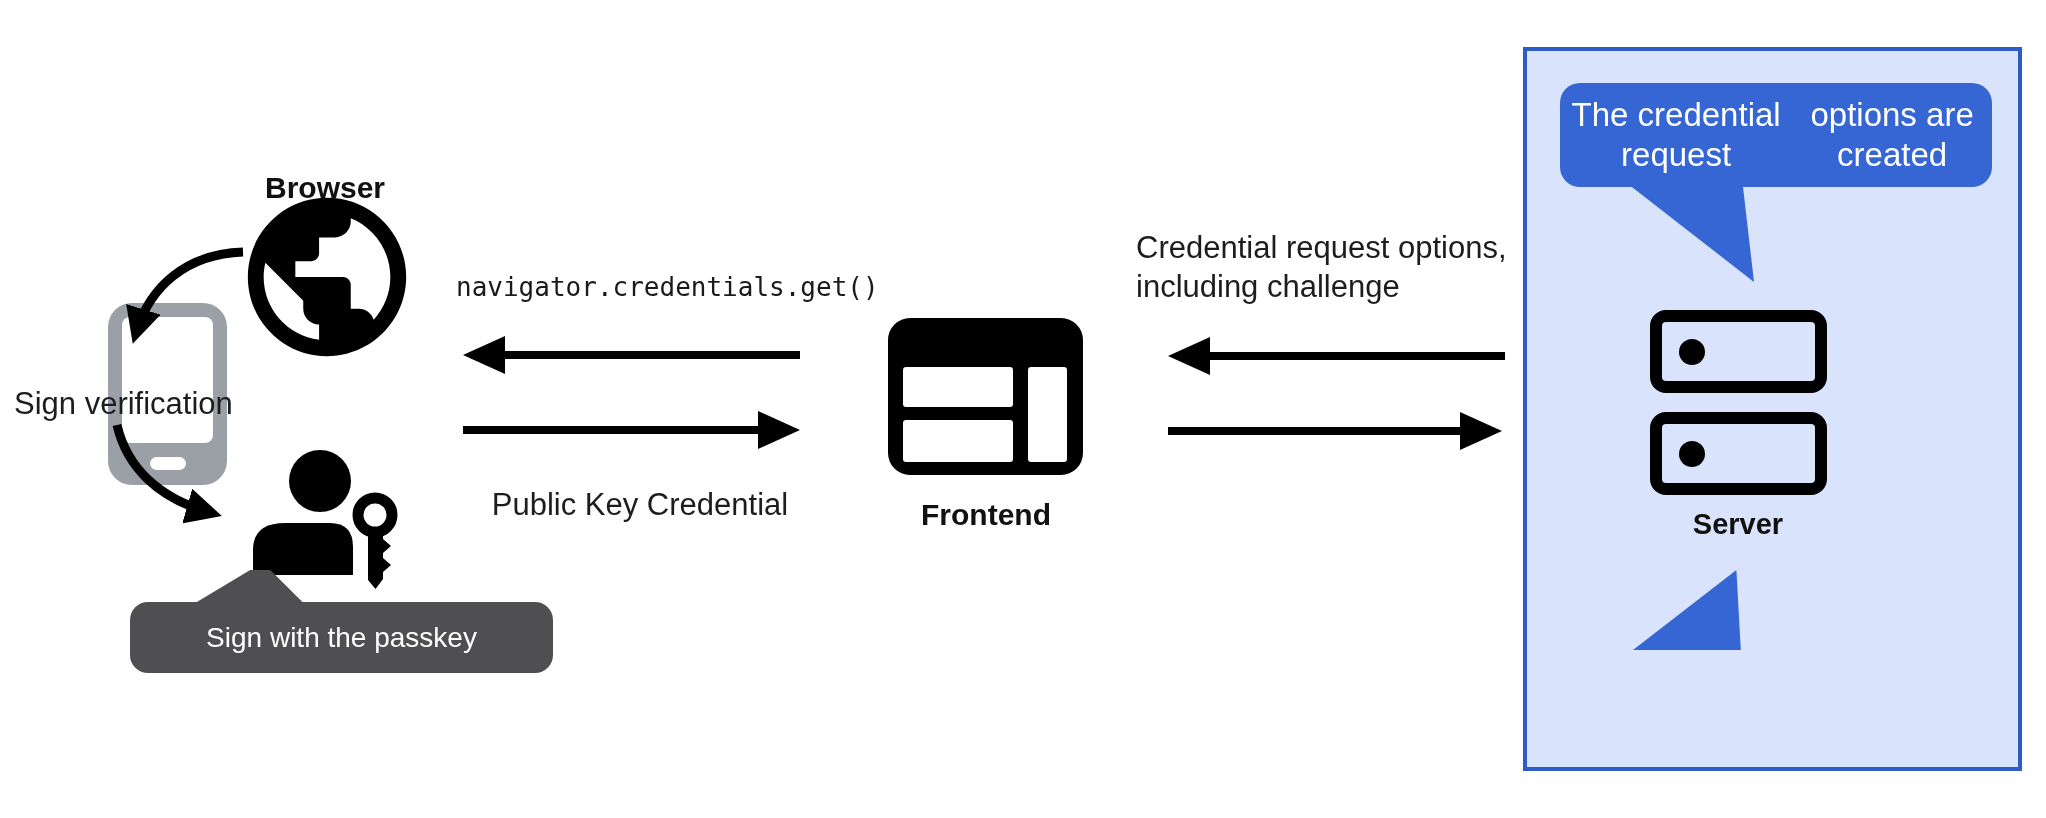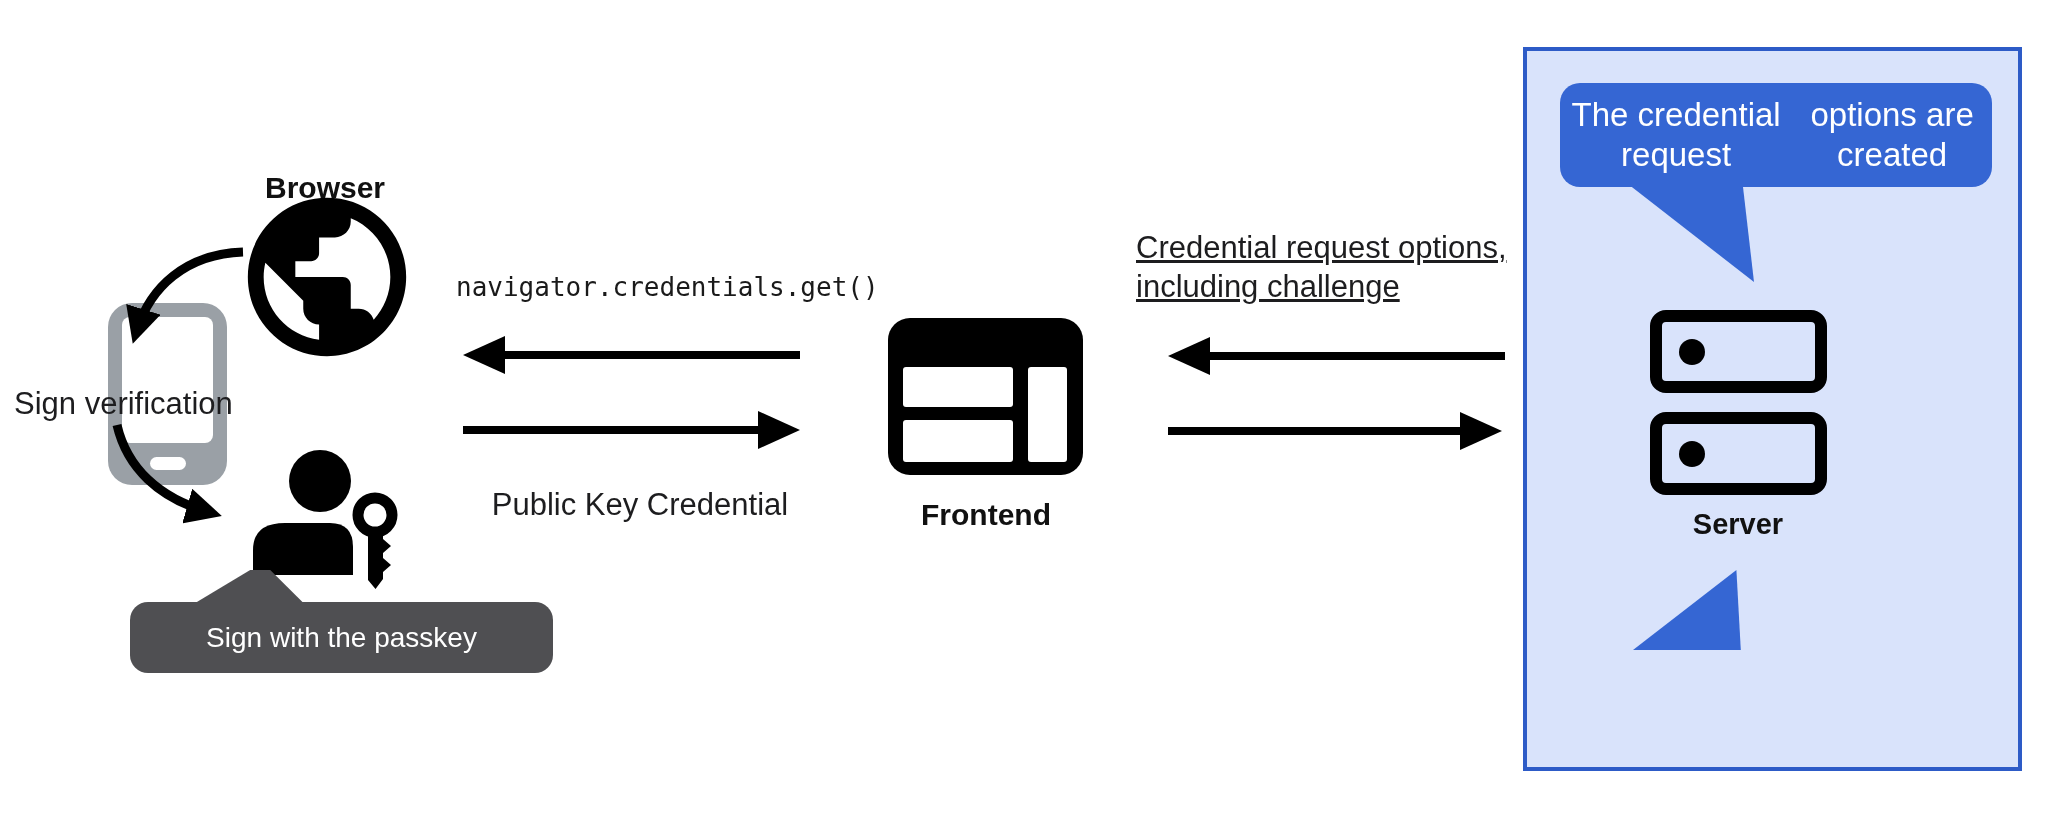--- a/index.html
+++ b/index.html
@@ -99,21 +99,21 @@
   <div class="abs lbl small-note" style="left:440px;top:487px;width:400px;text-align:center;">Public Key Credential</div>
 
   <svg class="abs" style="left:888px;top:318px;" width="195" height="157" viewBox="0 0 195 157">
     <rect x="0" y="0" width="195" height="157" rx="22" fill="#000"></rect>
     <rect x="15" y="49" width="110" height="40" rx="3" fill="#fff"></rect>
     <rect x="15" y="102" width="110" height="42" rx="3" fill="#fff"></rect>
     <rect x="140" y="49" width="39" height="95" rx="3" fill="#fff"></rect>
   </svg>
   <div class="abs lbl bold" style="left:886px;top:498px;width:200px;text-align:center;font-size:30px;">Frontend</div>
 
-  <div class="abs" style="left:1136px;top:228px;font-size:31px;line-height:39px;color:#1d1d1f;text-decoration:underline;">
+  <div class="abs" style="left:1136px;top:228px;font-size:31px;line-height:39px;color:#1d1d1f;">
     <div class="lbl">Credential request options,</div>
     <div class="lbl">including challenge</div>
   </div>
 
   <div class="harrow point-left" style="left:1168px;top:337px;width:337px;">
     <div class="head"></div>
     <div class="shaft"></div>
   </div>
   <div class="harrow point-right" style="left:1168px;top:412px;width:334px;">
     <div class="head"></div>

